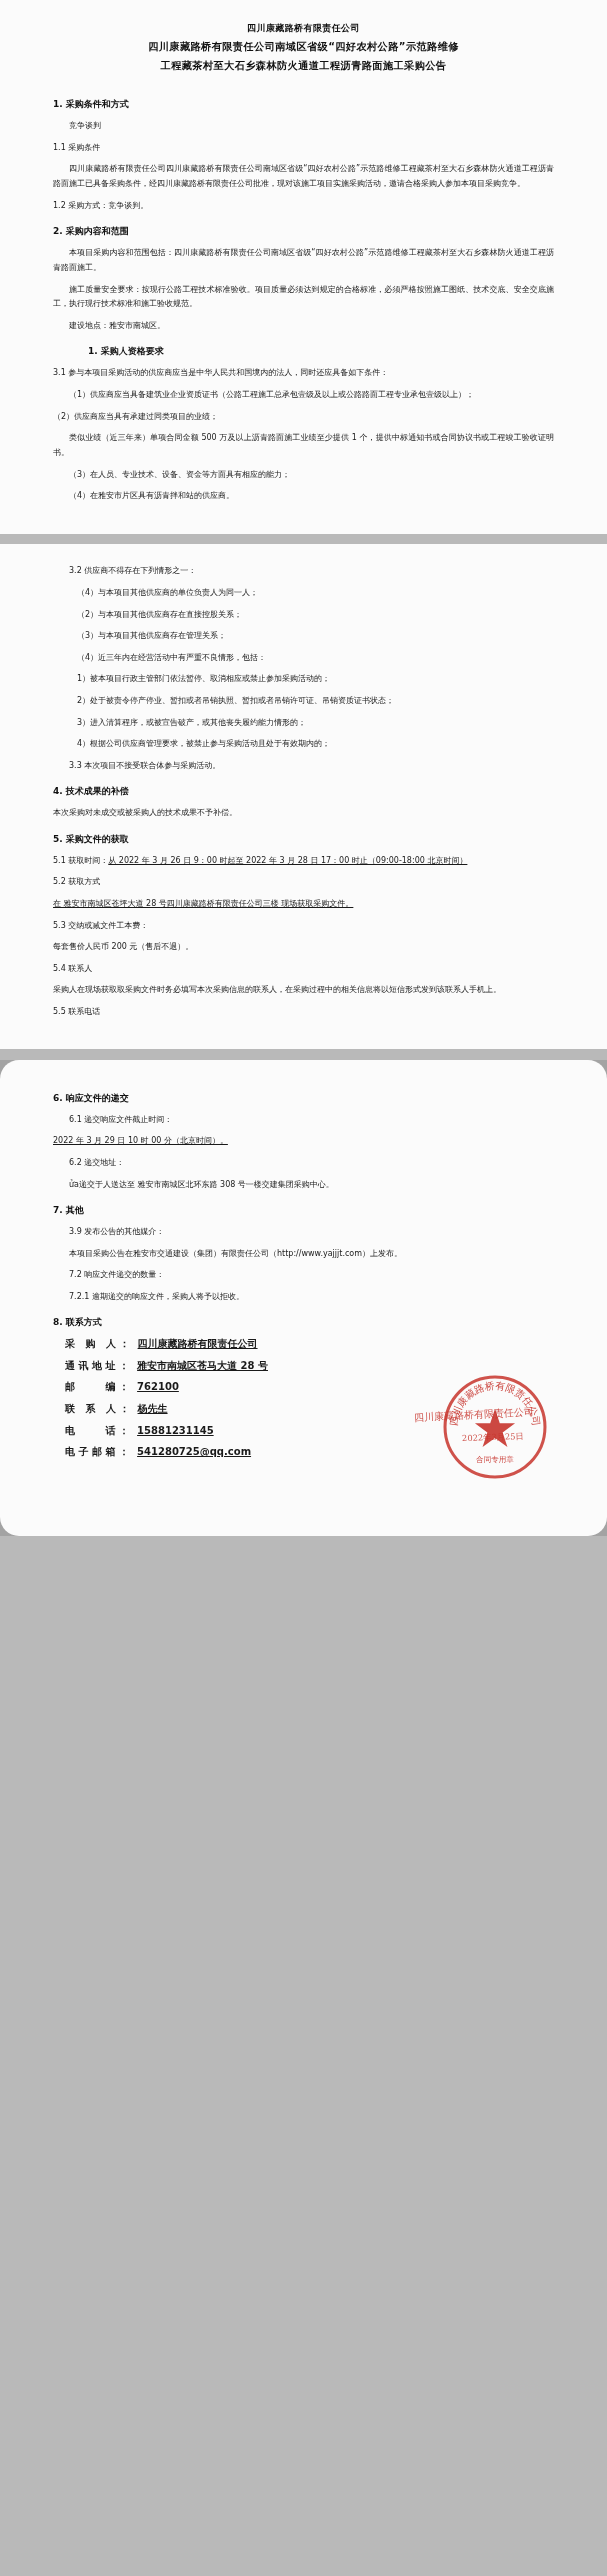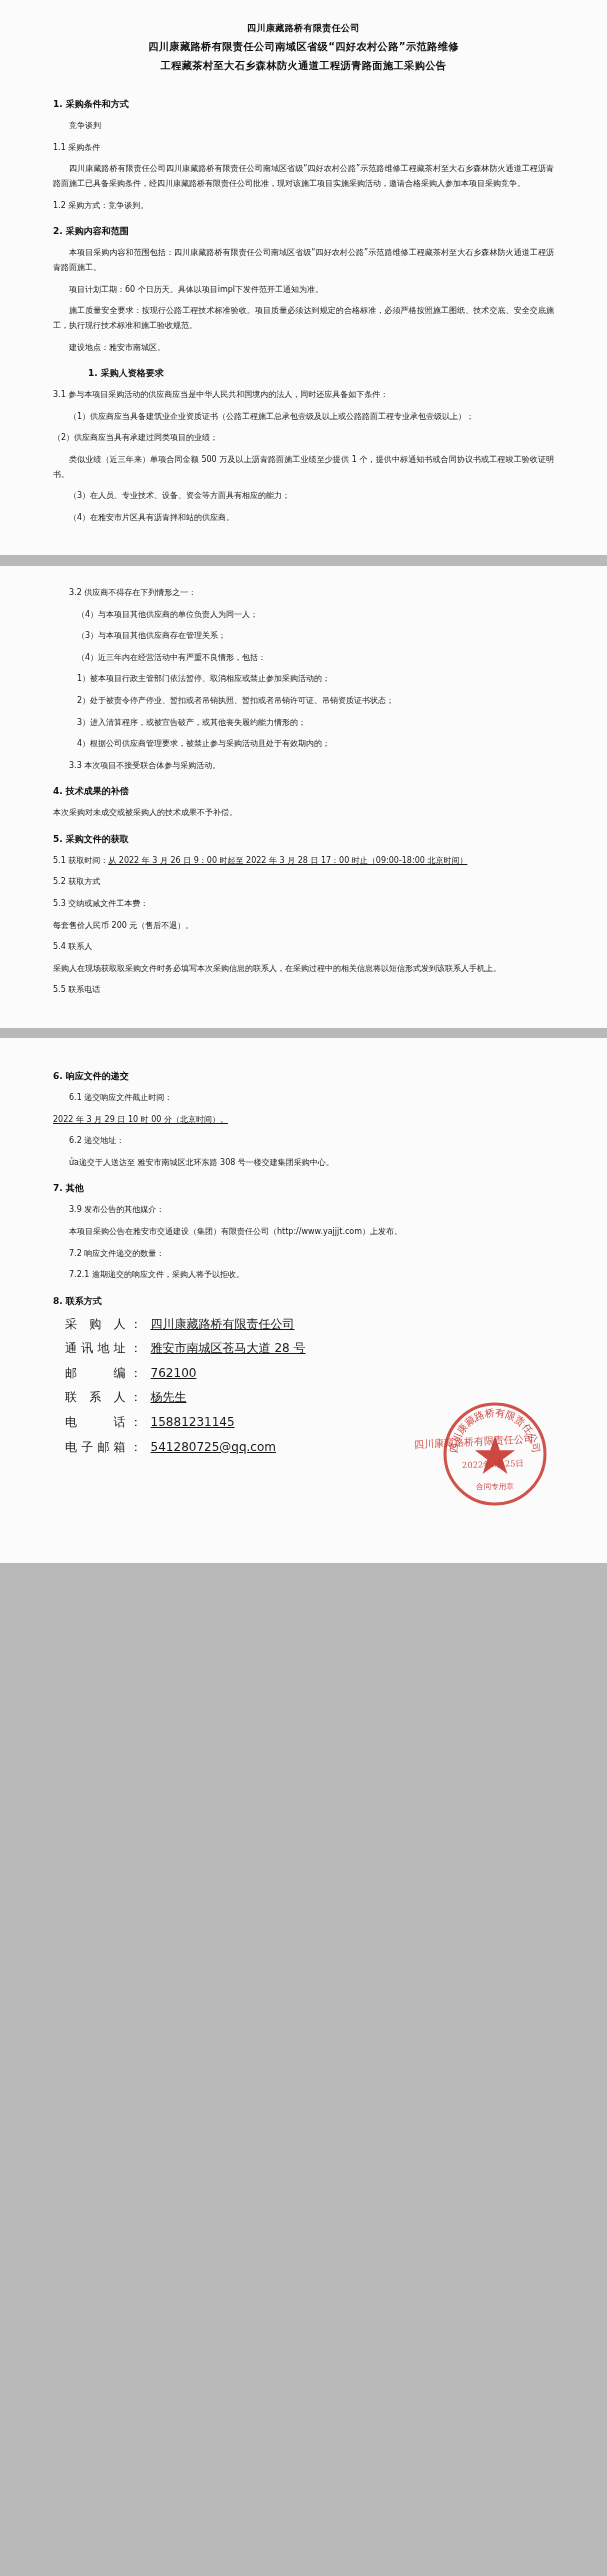--- a/index.html
+++ b/index.html
@@ -43,21 +43,21 @@
     font-size:10px;color:#c7342c;opacity:.85;
     font-family:"DejaVu Serif","Liberation Serif",serif;
     transform:rotate(-3deg);
   }
   .sigdate{
     position:absolute;right:83px;bottom:93px;
     font-size:8.3px;color:#c7342c;opacity:.85;
     font-family:"DejaVu Serif","Liberation Serif",serif;
     transform:rotate(-2deg);
   }
-  .contact-line{font-size:12px;margin:0 0 7.6px 0;color:#1a1a1a;}
+  .contact-line{font-size:10px;margin:0 0 7.6px 0;color:#1a1a1a;font-weight:bold;}
   .contact-line .lbl{letter-spacing:.35em;}
   .contact-line .val{text-decoration:underline;margin-left:4.6px;}
 </style>
 </head>
 <body>
 
 <div class="page">
 
   <div class="sheet">
 
@@ -70,64 +70,65 @@
     <div style="height:10.6px"></div>
 
     <div class="h1">1. 采购条件和方式</div>
     <p class="indent">竞争谈判</p>
     <p>1.1 采购条件</p>
     <p class="indent">四川康藏路桥有限责任公司四川康藏路桥有限责任公司南域区省级“四好农村公路”示范路维修工程藏茶村至大石乡森林防火通道工程沥青路面施工已具备采购条件，经四川康藏路桥有限责任公司批准，现对该施工项目实施采购活动，邀请合格采购人参加本项目采购竞争。</p>
     <p>1.2 采购方式：竞争谈判。</p>
 
     <div class="h1">2. 采购内容和范围</div>
     <p class="indent">本项目采购内容和范围包括：四川康藏路桥有限责任公司南域区省级“四好农村公路”示范路维修工程藏茶村至大石乡森林防火通道工程沥青路面施工。</p>
-    <p class="indent">项目计划工期：60 个日历天。具体以项目impl下发件范开工通知为准。</p>
     <p class="indent">施工质量安全要求：按现行公路工程技术标准验收。项目质量必须达到规定的合格标准，必须严格按照施工图纸、技术交底、安全交底施工，执行现行技术标准和施工验收规范。</p>
     <p class="indent">建设地点：雅安市南城区。</p>
 
     <div class="h1 center-ish">1. 采购人资格要求</div>
     <p>3.1 参与本项目采购活动的供应商应当是中华人民共和国境内的法人，同时还应具备如下条件：</p>
     <p class="sub">（1）供应商应当具备建筑业企业资质证书（公路工程施工总承包壹级及以上或公路路面工程专业承包壹级以上）；</p>
     <p>（2）供应商应当具有承建过同类项目的业绩；</p>
     <p class="indent">类似业绩（近三年来）单项合同金额 500 万及以上沥青路面施工业绩至少提供 1 个，提供中标通知书或合同协议书或工程竣工验收证明书。</p>
     <p class="sub">（3）在人员、专业技术、设备、资金等方面具有相应的能力；</p>
     <p class="sub">（4）在雅安市片区具有沥青拌和站的供应商。</p>
   </div>
 
   <div class="gap"></div>
 
   <div class="sheet">
     <p class="sub">3.2 供应商不得存在下列情形之一：</p>
     <p class="sub2">（4）与本项目其他供应商的单位负责人为同一人；</p>
+    <p class="sub2">（2）与本项目其他供应商存在直接控股关系；</p>
     <p class="sub2">（3）与本项目其他供应商存在管理关系；</p>
     <p class="sub2">（4）近三年内在经营活动中有严重不良情形，包括：</p>
     <p class="sub2">1）被本项目行政主管部门依法暂停、取消相应或禁止参加采购活动的；</p>
     <p class="sub2">2）处于被责令停产停业、暂扣或者吊销执照、暂扣或者吊销许可证、吊销资质证书状态；</p>
     <p class="sub2">3）进入清算程序，或被宣告破产，或其他丧失履约能力情形的；</p>
     <p class="sub2">4）根据公司供应商管理要求，被禁止参与采购活动且处于有效期内的；</p>
     <p class="sub">3.3 本次项目不接受联合体参与采购活动。</p>
 
     <div class="h1">4. 技术成果的补偿</div>
     <p>本次采购对未成交或被采购人的技术成果不予补偿。</p>
 
     <div class="h1">5. 采购文件的获取</div>
     <p>
       <span>5.1 获取时间：</span><span class="u">从 2022 年 3 月 26 日 9：00 时起至 2022 年 3 月 28 日 17：00 时止（09:00-18:00 北京时间）</span>
     </p>
     <p>5.2 获取方式</p>
+    <p class="u">在 雅安市南城区苍坪大道 28 号四川康藏路桥有限责任公司三楼 现场获取采购文件。</p>
     <p>5.3 交纳或减文件工本费：</p>
     <p>每套售价人民币 200 元（售后不退）。</p>
     <p>5.4 联系人</p>
     <p>采购人在现场获取取采购文件时务必填写本次采购信息的联系人，在采购过程中的相关信息将以短信形式发到该联系人手机上。</p>
     <p>5.5 联系电话</p>
   </div>
 
   <div class="gap"></div>
 
-  <div class="sheet" style="padding-bottom:100px;">
+  <div class="sheet" style="padding-bottom:69px;border-radius:19px;">
     <div class="h1">6. 响应文件的递交</div>
     <p class="sub">6.1 递交响应文件截止时间：</p>
     <p class="u">2022 年 3 月 29 日 10 时 00 分（北京时间）。</p>
     <p class="sub">6.2 递交地址：</p>
     <p class="indent">ửa递交于人送达至 雅安市南城区北环东路 308 号一楼交建集团采购中心。</p>
 
     <div class="h1">7. 其他</div>
     <p class="sub">3.9 发布公告的其他媒介：</p>
     <p class="indent">本项目采购公告在雅安市交通建设（集团）有限责任公司（http://www.yajjjt.com）上发布。</p>
     <p class="sub">7.2 响应文件递交的数量：</p>

